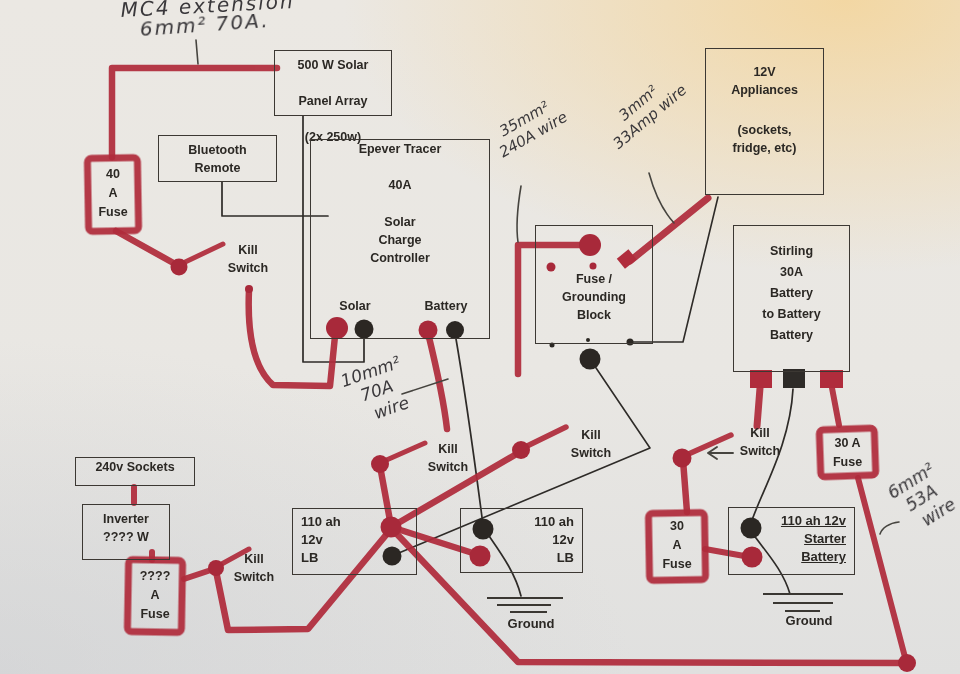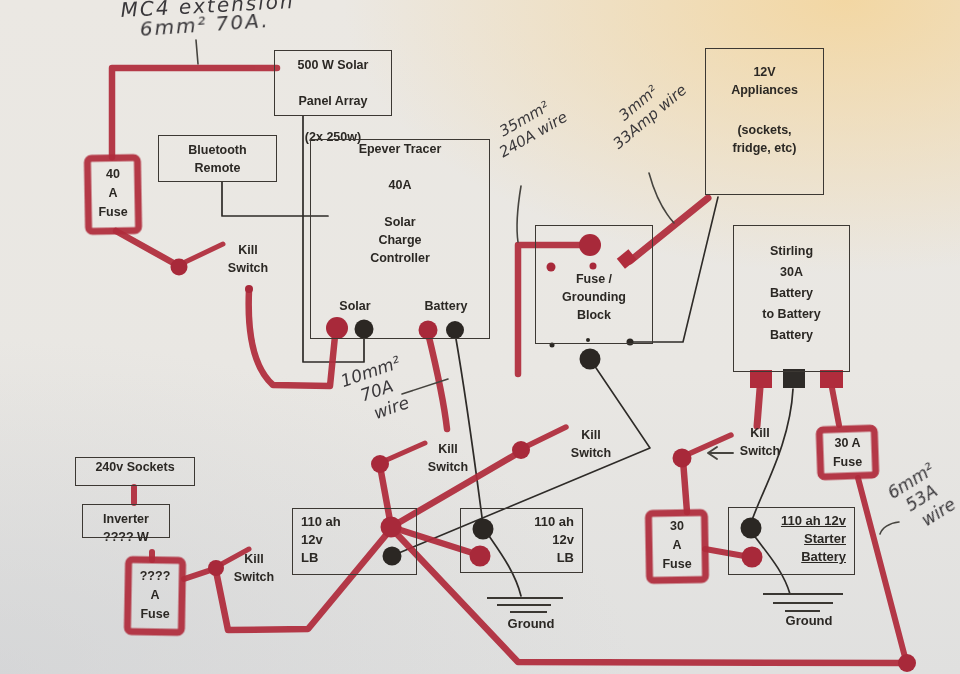--- a/index.html
+++ b/index.html
@@ -177,21 +177,21 @@
     <span>30A</span>
     <span>Battery</span>
     <span>to Battery</span>
     <span>Battery</span>
   </div>
 
   <div class="pbox" style="left:75px;top:457px;width:120px;height:29px;justify-content:flex-start;">
     <span>240v Sockets</span>
   </div>
 
-  <div class="pbox" style="left:82px;top:504px;width:88px;height:34px;padding-top:5px;">
+  <div class="pbox" style="left:82px;top:504px;width:88px;height:56px;padding-top:5px;">
     <span>Inverter</span>
     <span>???? W</span>
   </div>
 
   <div class="pbox" style="left:292px;top:508px;width:125px;height:67px;align-items:flex-start;padding:4px 0 0 8px;font-size:13px;">
     <span>110 ah</span>
     <span>12v</span>
     <span>LB</span>
   </div>
 

